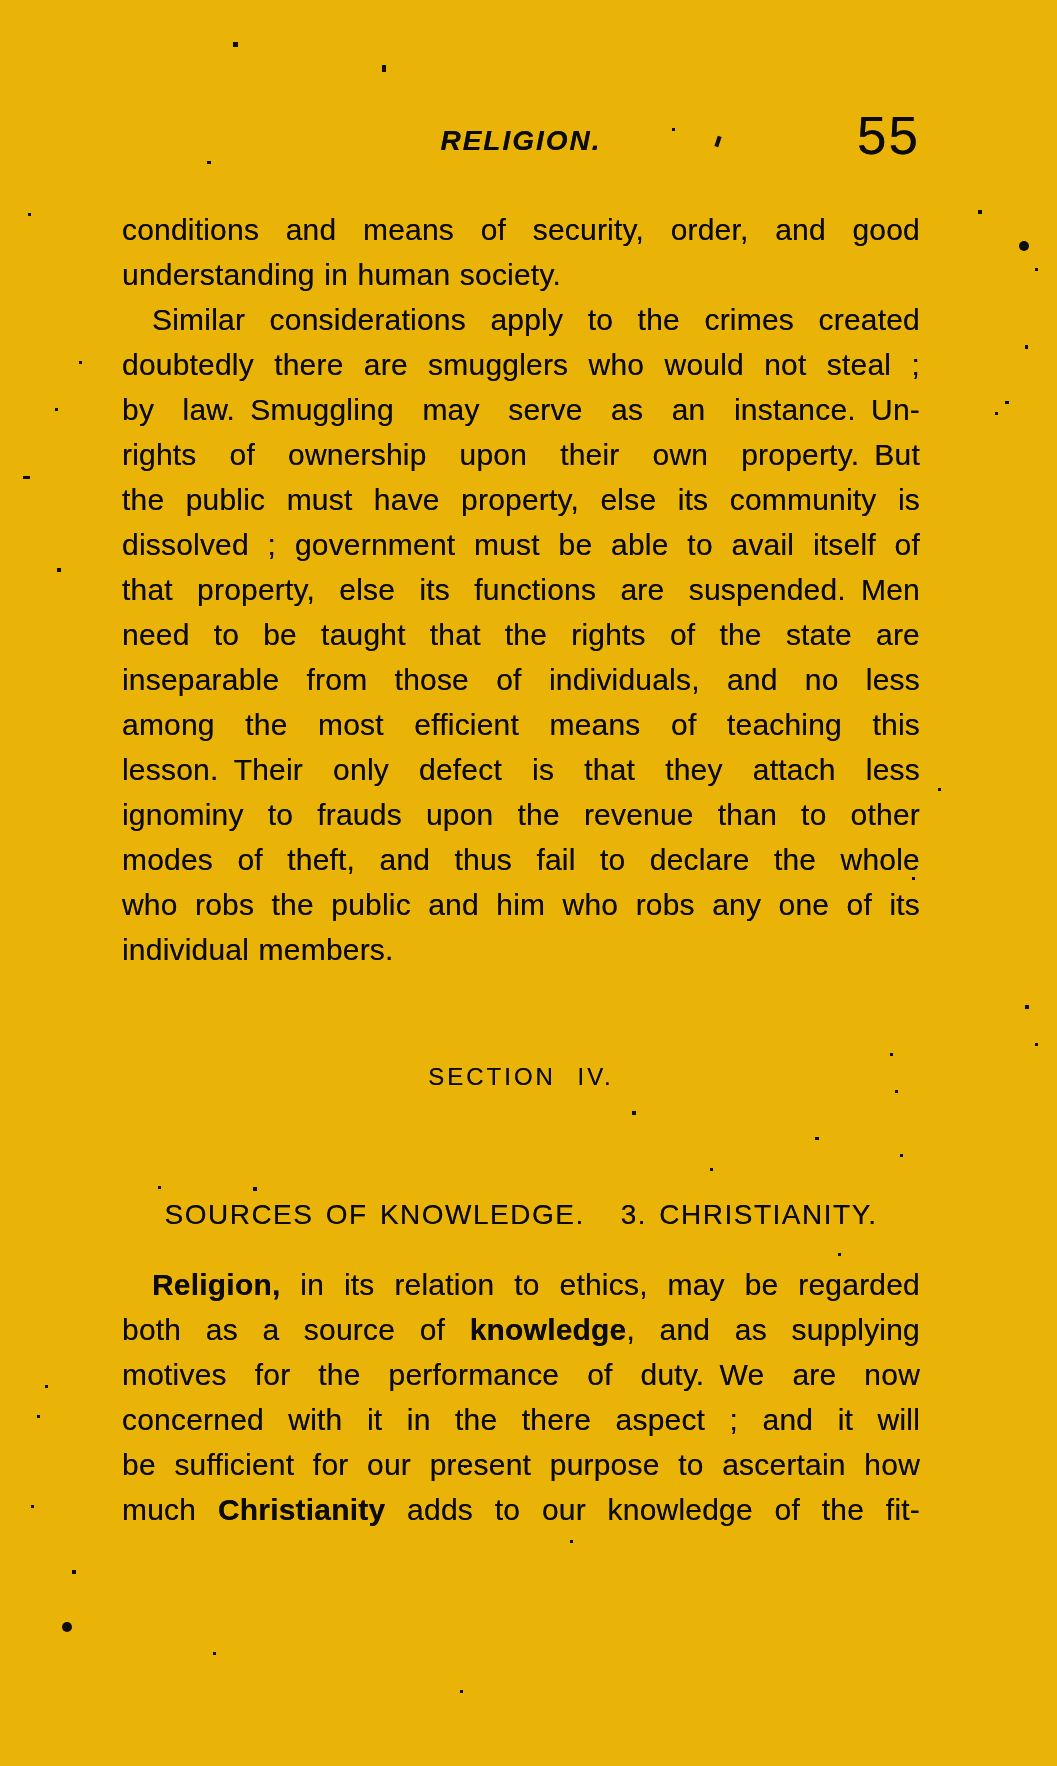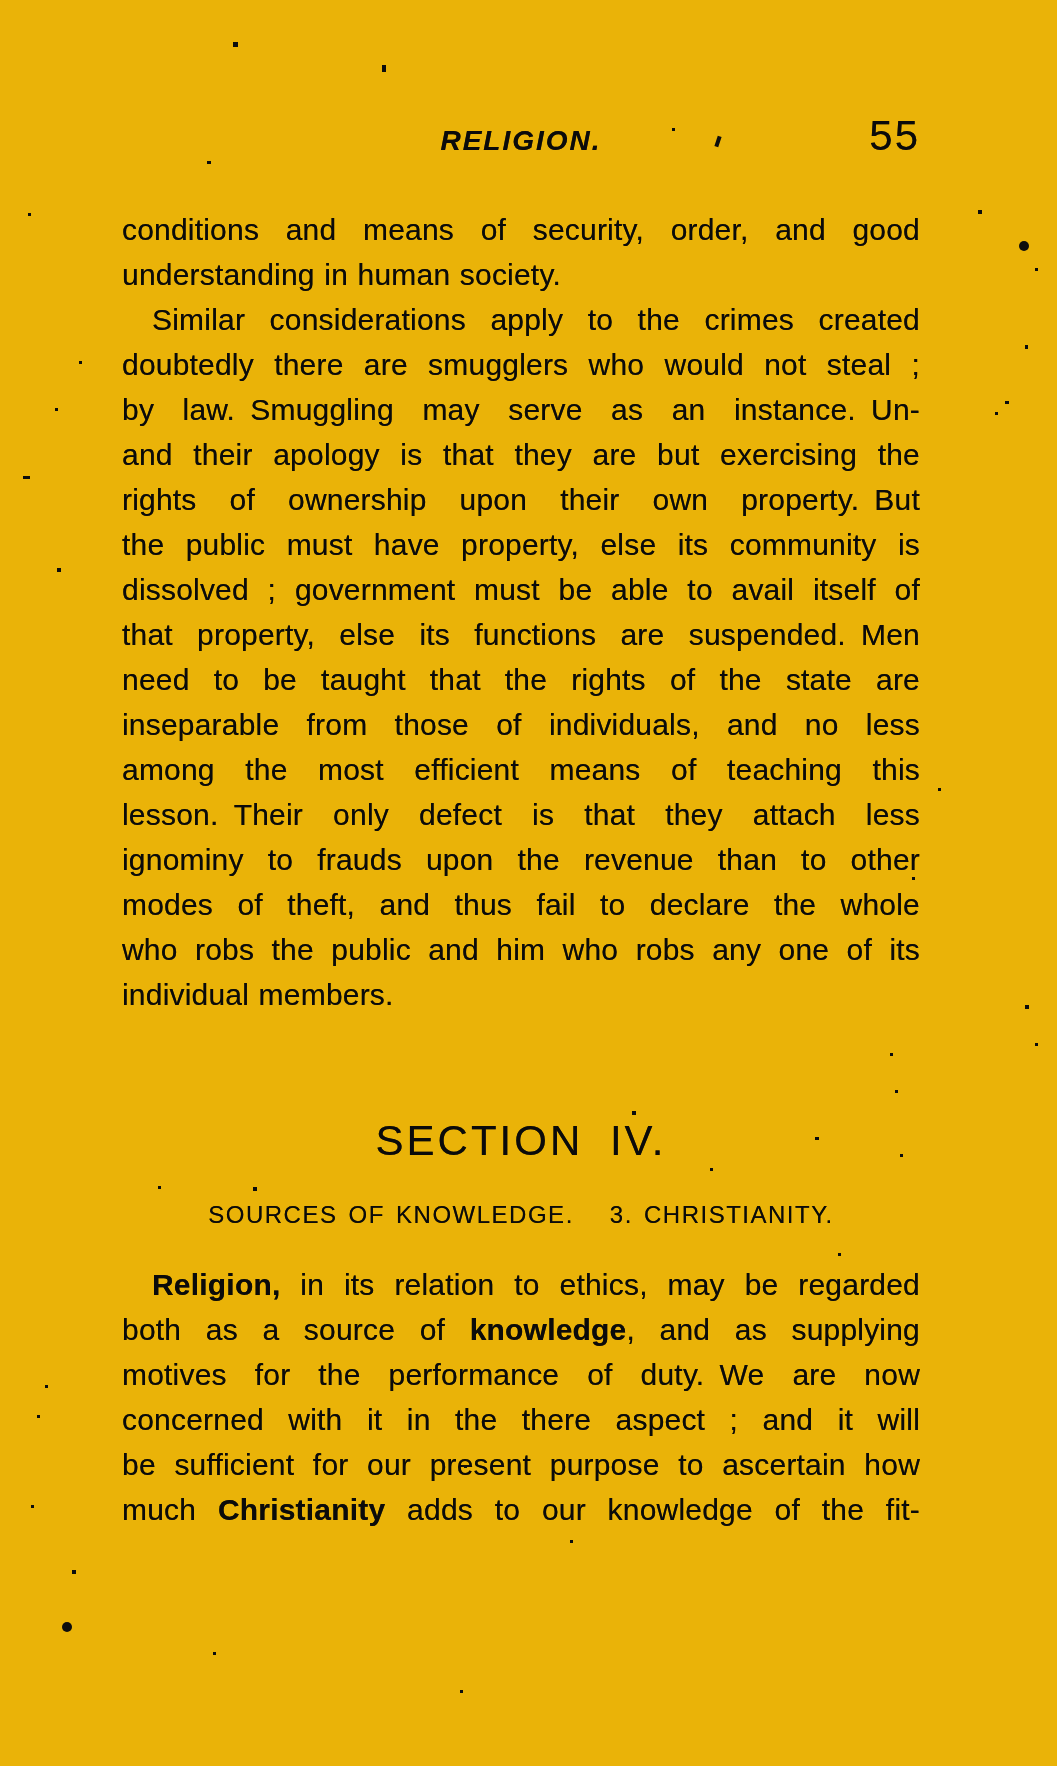--- a/index.html
+++ b/index.html
@@ -28,21 +28,21 @@
     font-size: 28px;
     letter-spacing: 2px;
     line-height: 30px;
   }
   .page-number {
     position: absolute;
     left: 620px;
     top: 114px;
     width: 300px;
     text-align: right;
-    font-size: 42px;
+    font-size: 53px;
     line-height: 44px;
     letter-spacing: 2px;
   }
   .body-block {
     position: absolute;
     left: 122px;
     top: 179px;
     width: 798px;
     font-size: 30px;
     line-height: 45px;
@@ -71,35 +71,35 @@
   }
   .textline.indent {
     text-indent: 30px;
   }
   .seg-b {
     font-weight: bold;
   }
   .section-heading {
     position: absolute;
     left: 122px;
-    top: 1124px;
+    top: 1060px;
     width: 798px;
     text-align: center;
-    font-size: 42px;
+    font-size: 24px;
     line-height: 34px;
     letter-spacing: 3px;
     word-spacing: 12px;
   }
   .sub-heading {
     position: absolute;
     left: 122px;
     top: 1199px;
     width: 798px;
     text-align: center;
-    font-size: 24px;
+    font-size: 28px;
     line-height: 32px;
     letter-spacing: 1.5px;
     word-spacing: 3px;
     white-space: nowrap;
   }
   .sub-gap {
     display: inline-block;
     width: 36px;
   }
   .speck {
@@ -118,21 +118,20 @@
 
   <div class="body-block">
     <div>
         <div class="textline"><span>conditions and means of security, order, and good</span></div>
         <div class="textline lastline"><span>understanding in human society.</span></div>
       </div>
     <div>
         <div class="textline indent"><span>Similar considerations apply to the crimes created</span></div>
         <div class="textline"><span>doubtedly there are smugglers who would not steal ;</span></div>
         <div class="textline"><span>by law. Smuggling may serve as an instance. Un-</span></div>
-        <div class="textline"><span>and their apology is that they are but exercising the</span></div>
         <div class="textline"><span>rights of ownership upon their own property. But</span></div>
         <div class="textline"><span>the public must have property, else its community is</span></div>
         <div class="textline"><span>dissolved ; government must be able to avail itself of</span></div>
         <div class="textline"><span>that property, else its functions are suspended. Men</span></div>
         <div class="textline"><span>need to be taught that the rights of the state are</span></div>
         <div class="textline"><span>inseparable from those of individuals, and no less</span></div>
         <div class="textline"><span>among the most efficient means of teaching this</span></div>
         <div class="textline"><span>lesson. Their only defect is that they attach less</span></div>
         <div class="textline"><span>ignominy to frauds upon the revenue than to other</span></div>
         <div class="textline"><span>modes of theft, and thus fail to declare the whole</span></div>

